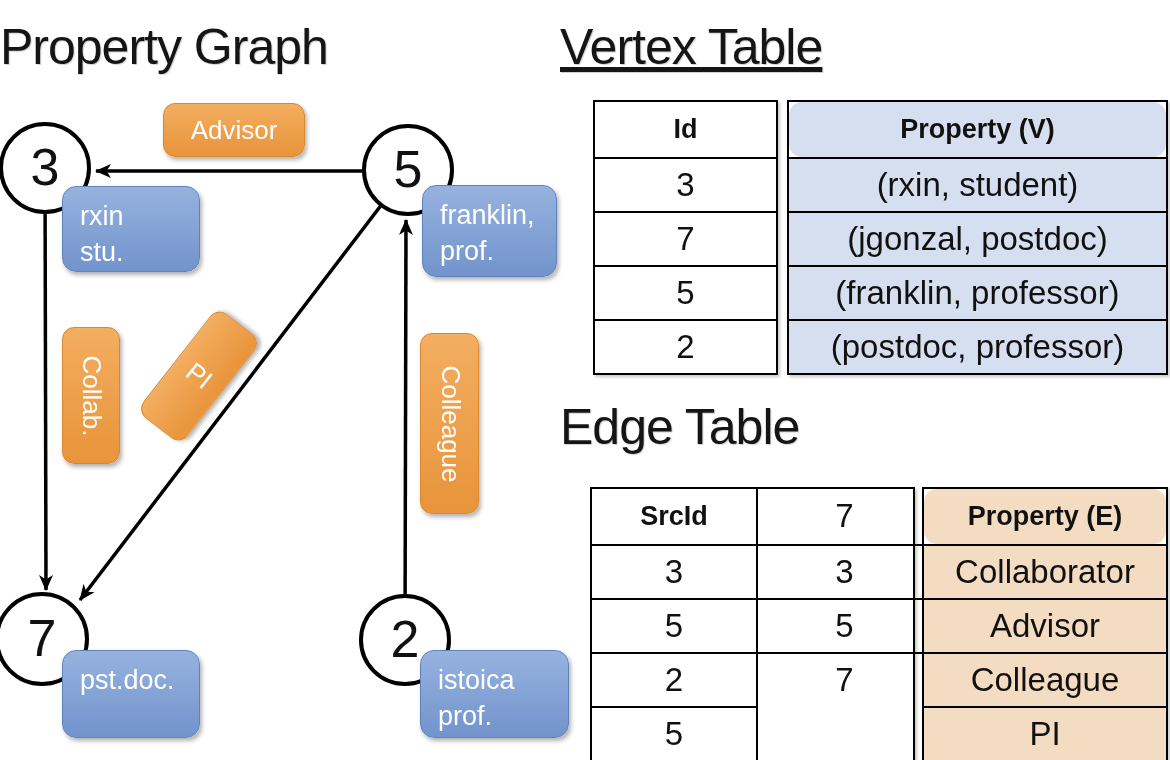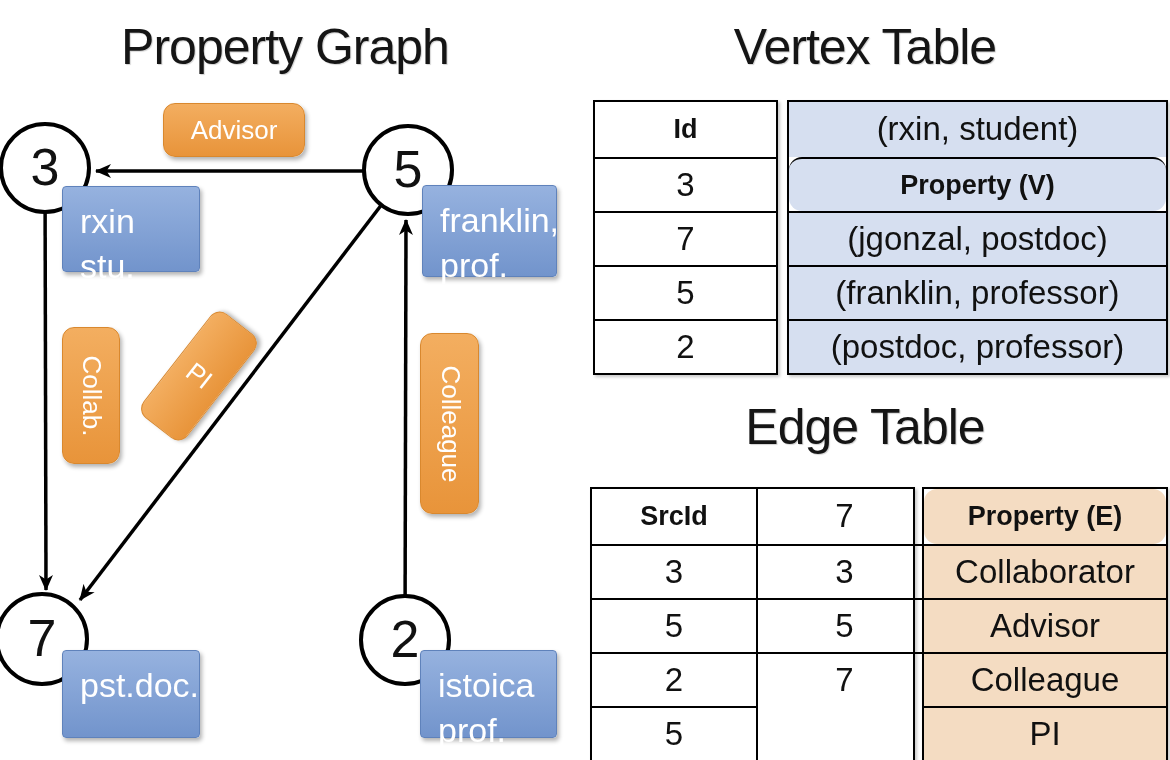--- a/index.html
+++ b/index.html
@@ -4,42 +4,42 @@
 <style>
   :root{
     --orange-top:#f3ae60; --orange-bottom:#e8943a; --orange-border:#d9882e;
     --blue-top:#96b2df; --blue-bottom:#7294cc; --blue-border:#5f82bb;
     --vertex-fill:#d6dff0; --edge-fill:#f4dcc2; --line:#000000;
   }
   html,body{margin:0;padding:0;}
   body{font-family:"Liberation Sans",sans-serif;background:#fff;}
   .canvas{position:relative;width:1170px;height:760px;background:#fff;overflow:hidden;}
 
-  .title{position:absolute;text-align:center;font-size:50px;font-weight:400;
+  .title{position:absolute;text-align:left;font-size:50px;font-weight:400;
          color:#151515;letter-spacing:-1px;white-space:nowrap;
          text-shadow:1px 1px 1px rgba(0,0,0,0.18);}
   #graph-title{left:0;top:18px;width:570px;}
-  #vertex-title{left:560px;top:18px;width:610px;}
+  #vertex-title{left:560px;top:18px;width:610px;text-decoration:underline;}
   #edge-title{left:560px;top:398px;width:610px;}
 
   svg.graph{position:absolute;left:0;top:0;z-index:1;}
 
   .node-num{position:absolute;z-index:3;font-size:52px;color:#111;
             transform:translate(-50%,-52%);line-height:1;}
 
-  .vlabel{position:absolute;z-index:4;width:138px;border-radius:4px;
+  .vlabel{position:absolute;z-index:4;width:138px;border-radius:14px;
           background:linear-gradient(var(--blue-top),var(--blue-bottom));
           border:1px solid var(--blue-border);
           box-shadow:2px 3px 4px rgba(0,0,0,0.30);
-          color:#fff;font-size:34px;line-height:1.33;
+          color:#fff;font-size:27px;line-height:1.33;
           padding:12px 0 0 17px;box-sizing:border-box;}
   #vlabel-3{left:62px;top:186px;height:86px;}
   #vlabel-5{left:422px;top:185px;width:135px;height:92px;}
   #vlabel-7{left:62px;top:650px;height:88px;}
-  #vlabel-2{left:420px;top:650px;width:137px;height:88px;}
+  #vlabel-2{left:420px;top:650px;width:149px;height:88px;}
 
   .elabel{position:absolute;z-index:2;border-radius:12px;
           background:linear-gradient(var(--orange-top),var(--orange-bottom));
           border:1px solid var(--orange-border);
           box-shadow:2px 3px 4px rgba(0,0,0,0.30);
           color:#fff;font-size:26px;}
   #elabel-advisor{left:163px;top:103px;width:140px;height:52px;
                   text-align:center;line-height:52px;}
   #elabel-collab{left:62px;top:327px;width:56px;height:135px;}
   #elabel-colleague{left:420px;top:333px;width:57px;height:179px;}
@@ -125,22 +125,22 @@
 
   <div class="tbox" id="vt-id">
     <div class="cell hcell">Id</div>
     <div class="cell">3</div>
     <div class="cell">7</div>
     <div class="cell">5</div>
     <div class="cell">2</div>
   </div>
 
   <div class="tbox" id="vt-prop">
+    <div class="cell hcell fill-v">Property (V)</div>
     <div class="cell fill-v">(rxin, student)</div>
-    <div class="cell hcell fill-v">Property (V)</div>
     <div class="cell fill-v">(jgonzal, postdoc)</div>
     <div class="cell fill-v">(franklin, professor)</div>
     <div class="cell fill-v">(postdoc, professor)</div>
   </div>
 
   <div class="tbox cols" id="et-ids">
     <div class="col" id="et-src">
       <div class="cell hcell">SrcId</div>
       <div class="cell">3</div>
       <div class="cell">5</div>

